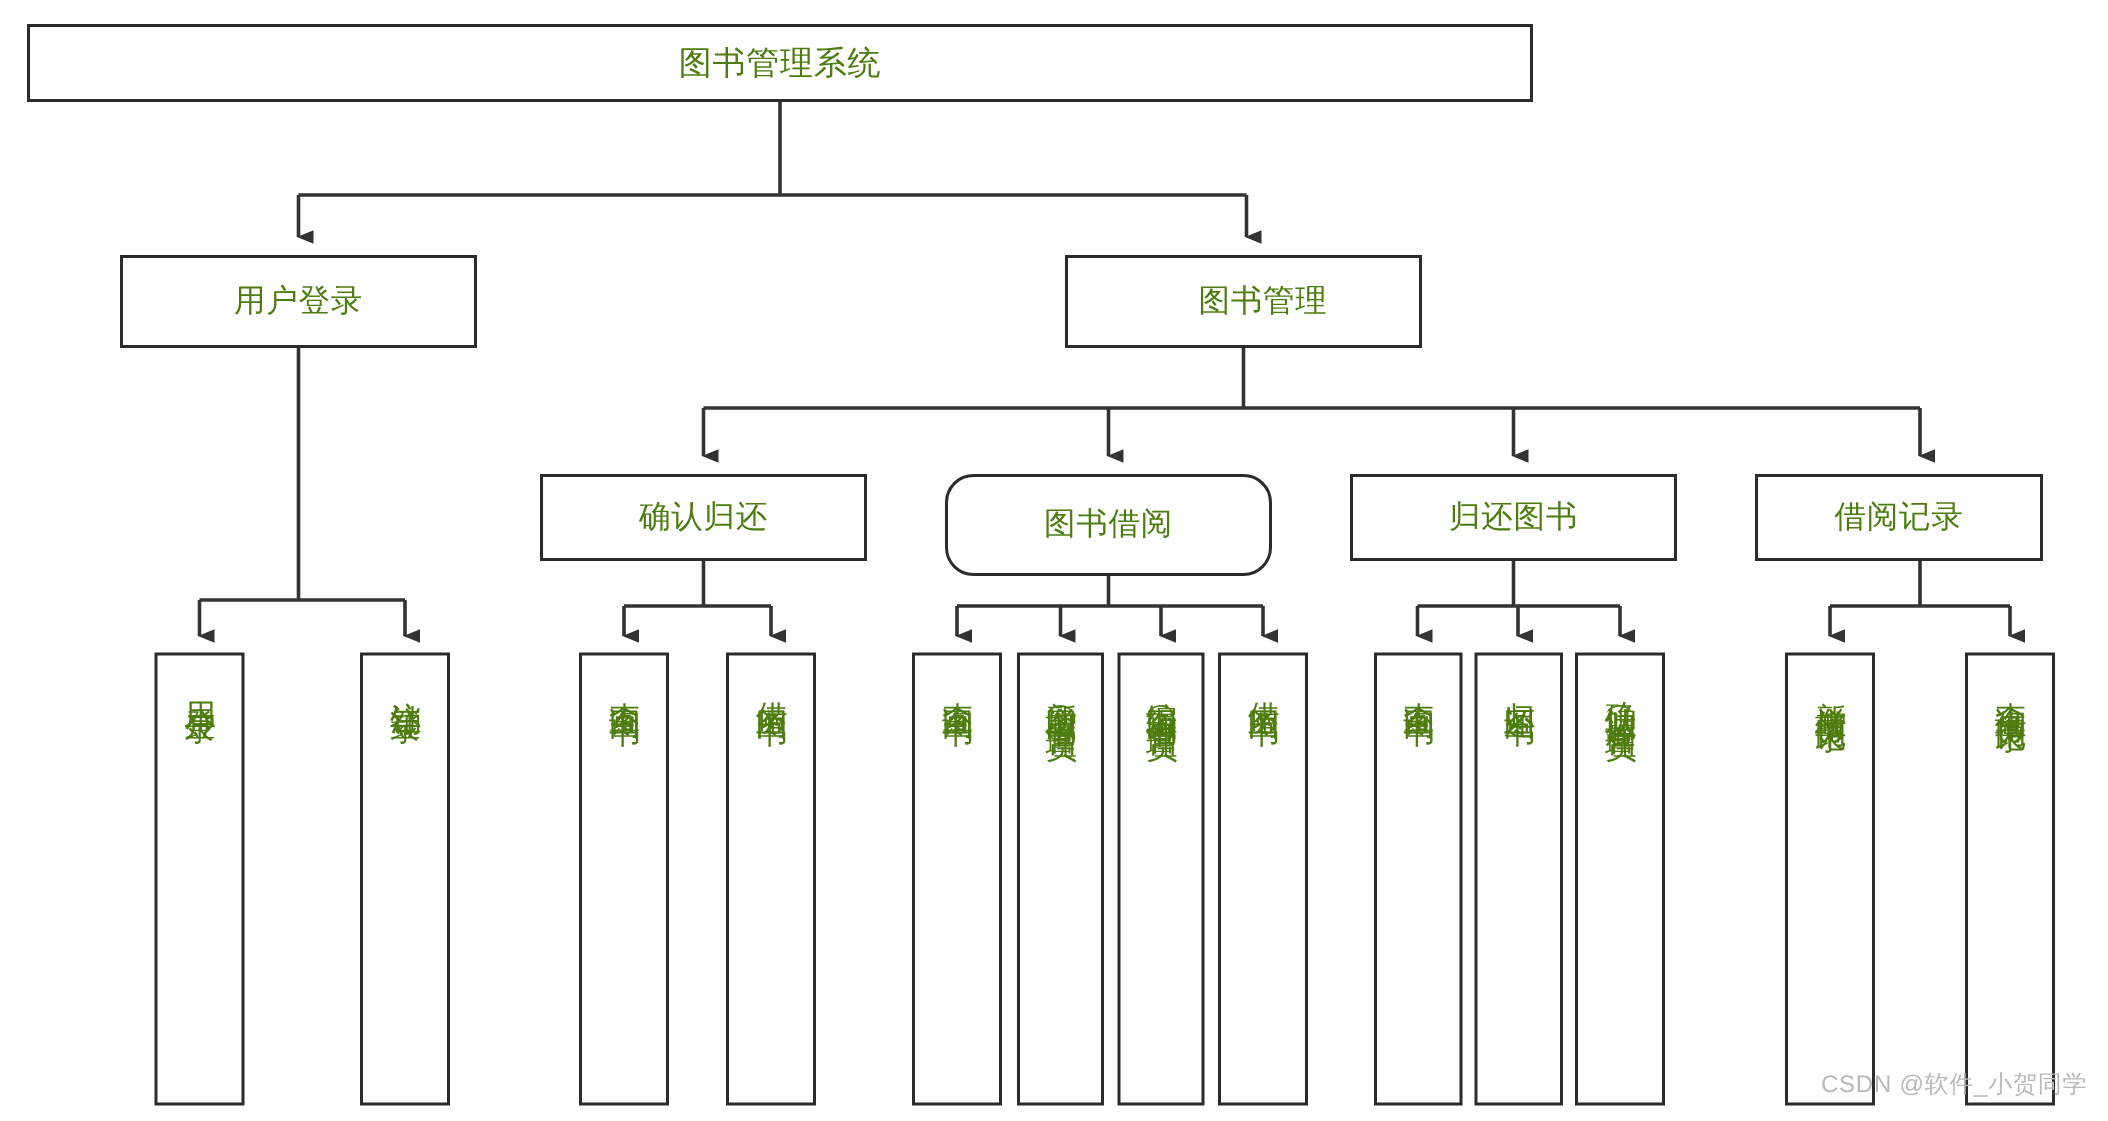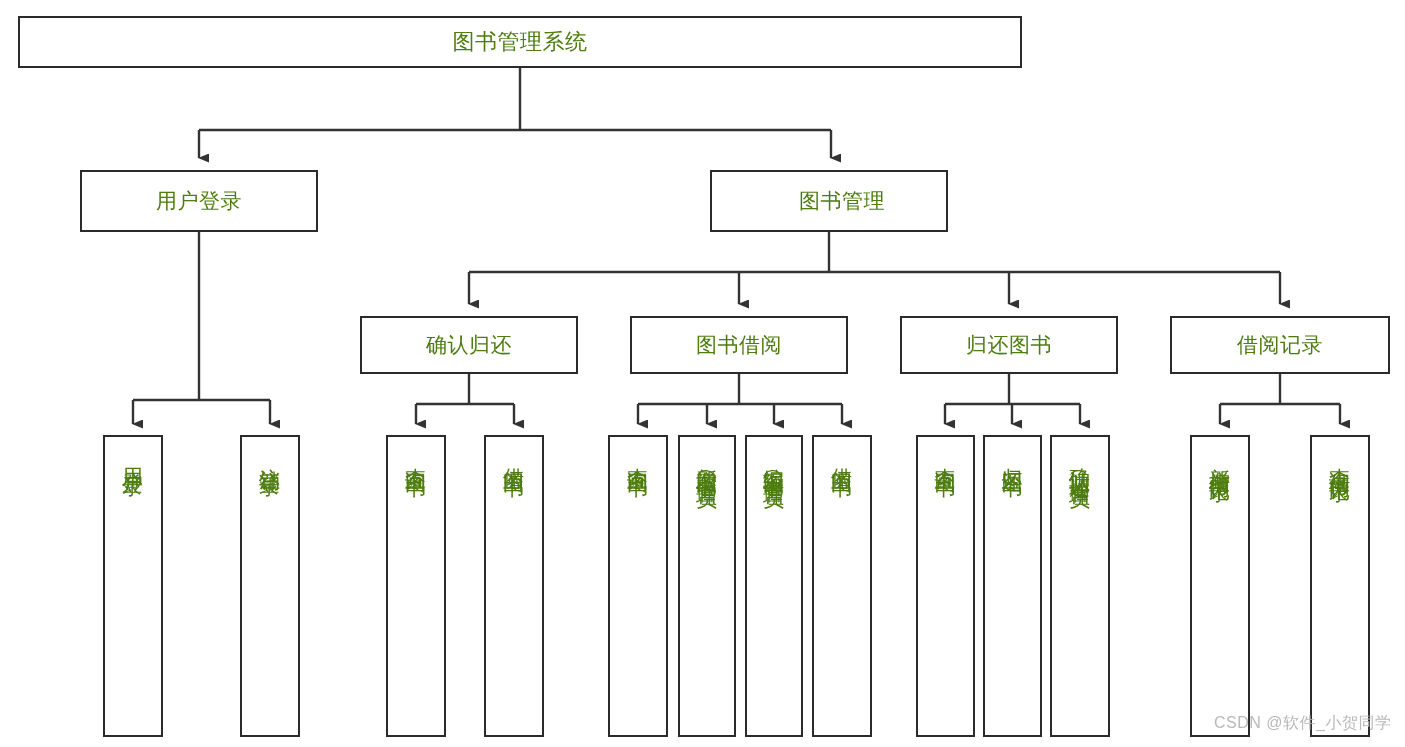--- a/index.html
+++ b/index.html
@@ -132,27 +132,27 @@
   <div class="node horiz" id="n-l2-0" style="left: 80px; top: 170px; width: 238px; height: 62px;">
     <span class="label">用户登录</span>
   </div>
   <div class="node horiz" id="n-l2-1" style="left: 710px; top: 170px; width: 238px; height: 62px; padding-left: 26px;">
     <span class="label">图书管理</span>
   </div>
 
   <div class="node horiz" id="n-l3-0" style="left: 360px; top: 316px; width: 218px; height: 58px;">
     <span class="label">确认归还</span>
   </div>
-  <div class="node horiz" id="n-l3-1" style="left: 630px; top: 316px; width: 218px; height: 58px;">
+  <div class="node horiz" id="n-l3-1" style="left: 630px; top: 316px; width: 218px; height: 68px; border-radius: 19px;">
     <span class="label">图书借阅</span>
   </div>
   <div class="node horiz" id="n-l3-2" style="left: 900px; top: 316px; width: 218px; height: 58px;">
     <span class="label">归还图书</span>
   </div>
-  <div class="node horiz" id="n-l3-3" style="left: 1170px; top: 316px; width: 220px; height: 58px;">
+  <div class="node horiz" id="n-l3-3" style="left: 1170px; top: 316px; width: 192px; height: 58px;">
     <span class="label">借阅记录</span>
   </div>
 
   <div class="node vert" id="n-lf-0" style="left: 103px; top: 435px; width: 60px; height: 302px;">
     <span class="label">用户登录</span>
   </div>
   <div class="node vert" id="n-lf-1" style="left: 240px; top: 435px; width: 60px; height: 302px;">
     <span class="label">注销登录</span>
   </div>
   <div class="node vert" id="n-lf-2" style="left: 386px; top: 435px; width: 60px; height: 302px;">

